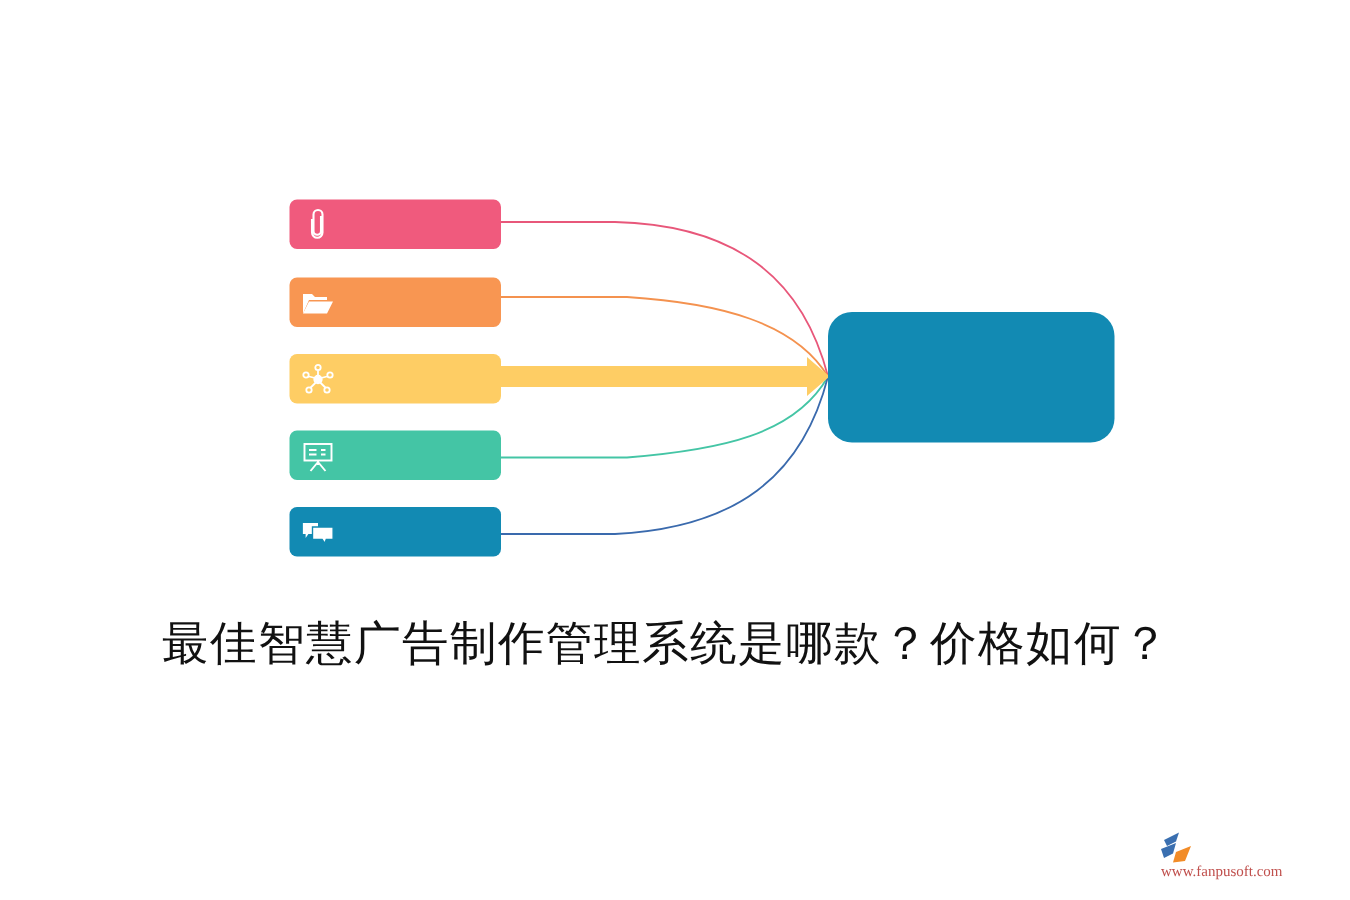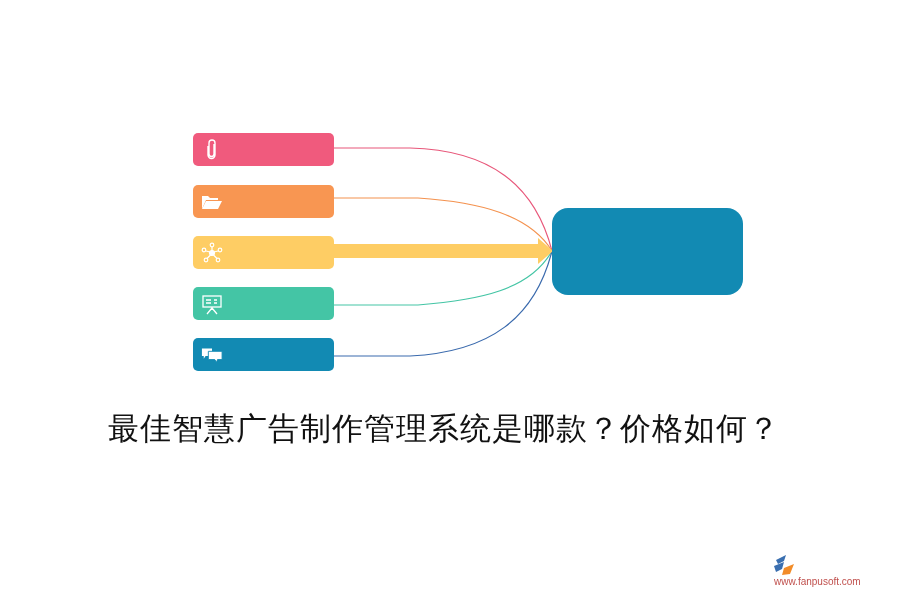--- a/index.html
+++ b/index.html
@@ -17,21 +17,21 @@
       display: flex; align-items: center; justify-content: center; color: #fff; font-size: 14px;
     }
     svg.links { position: absolute; left: 0; top: 0; }
     .title {
       position: absolute; left: 0; top: 408px; width: 888px; text-align: center;
       font-family: "DejaVu Serif", "Liberation Serif", serif; font-size: 31px; color: #111;
       letter-spacing: 1px;
     }
     .logo { position: absolute; left: 770px; top: 552px; width: 125px; height: 38px; }
     .logo .brand { position: absolute; left: 28px; top: 0; font-size: 20px; color: #3a6fb0; font-family: "DejaVu Sans", sans-serif; letter-spacing: 1px; }
-    .logo .url { position: absolute; left: 4px; top: 24px; font-size: 10px; color: #c0504d; font-family: Liberation Sans, sans-serif; }
+    .logo .url { position: absolute; left: 4px; top: 24px; font-size: 10px; color: #c0504d; font-family: Liberation Serif, serif; }
     .logo .mark { position: absolute; left: 2px; top: 2px; }
   </style>
 </head>
 <body>
 
 <svg class="links" width="900" height="600" viewBox="0 0 900 600">
   <path d="M334,148 L410,148 C490,150 535,185 552,251" fill="none" stroke="#e8577a" stroke-width="1.2"></path>
   <path d="M334,198 L418,198 C480,202 530,215 552,251" fill="none" stroke="#f4924f" stroke-width="1.2"></path>
   <path d="M334,305 L418,305 C480,300 530,290 552,251" fill="none" stroke="#44c5a5" stroke-width="1.2"></path>
   <path d="M334,356 L410,356 C490,352 535,318 552,251" fill="none" stroke="#3a6aad" stroke-width="1.2"></path>

